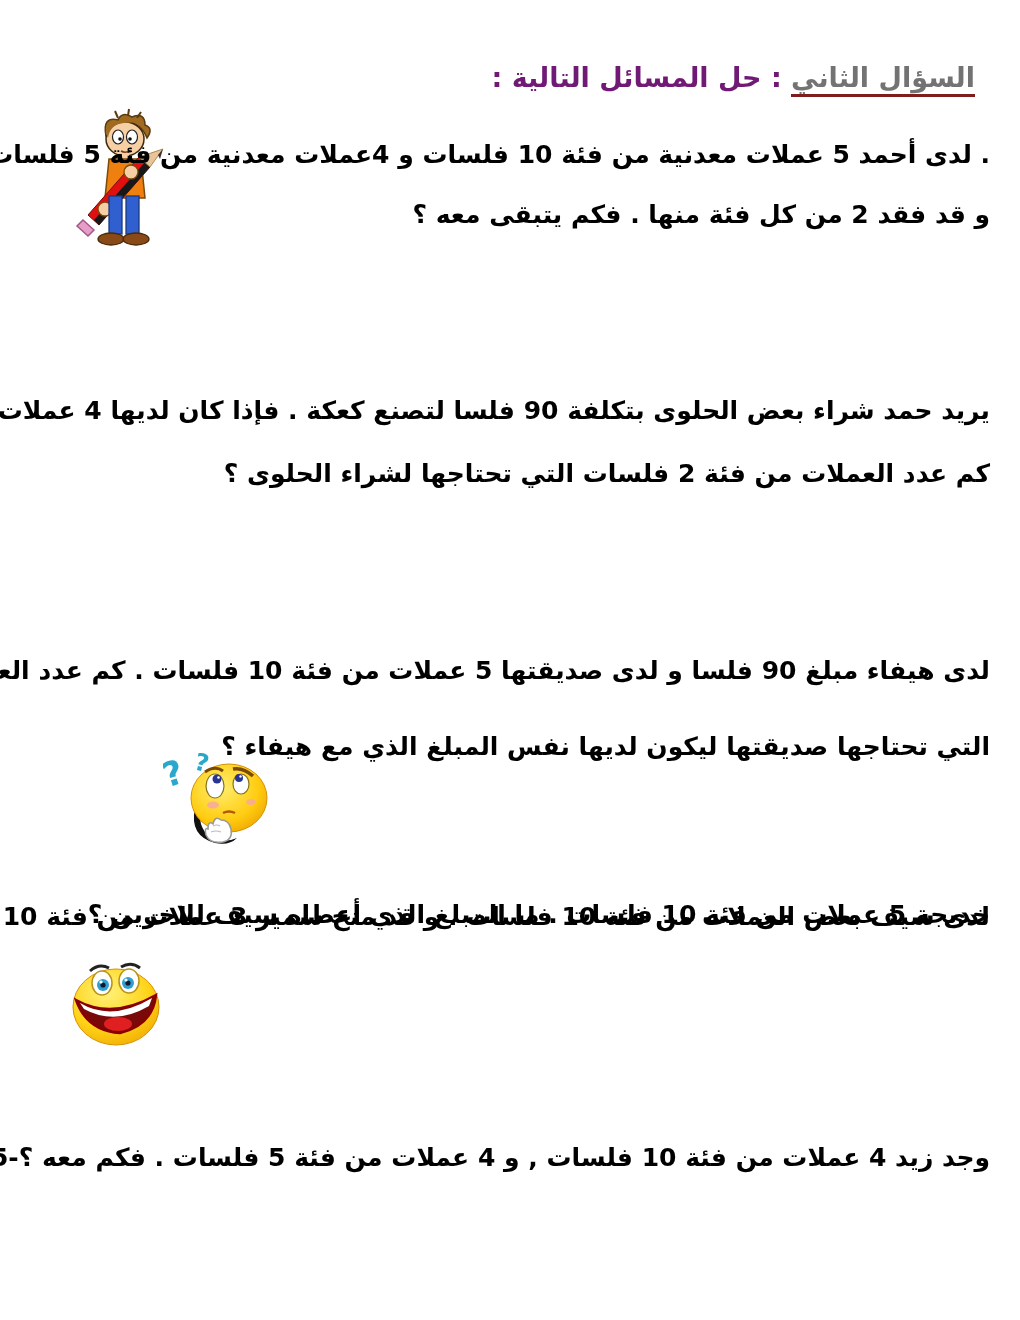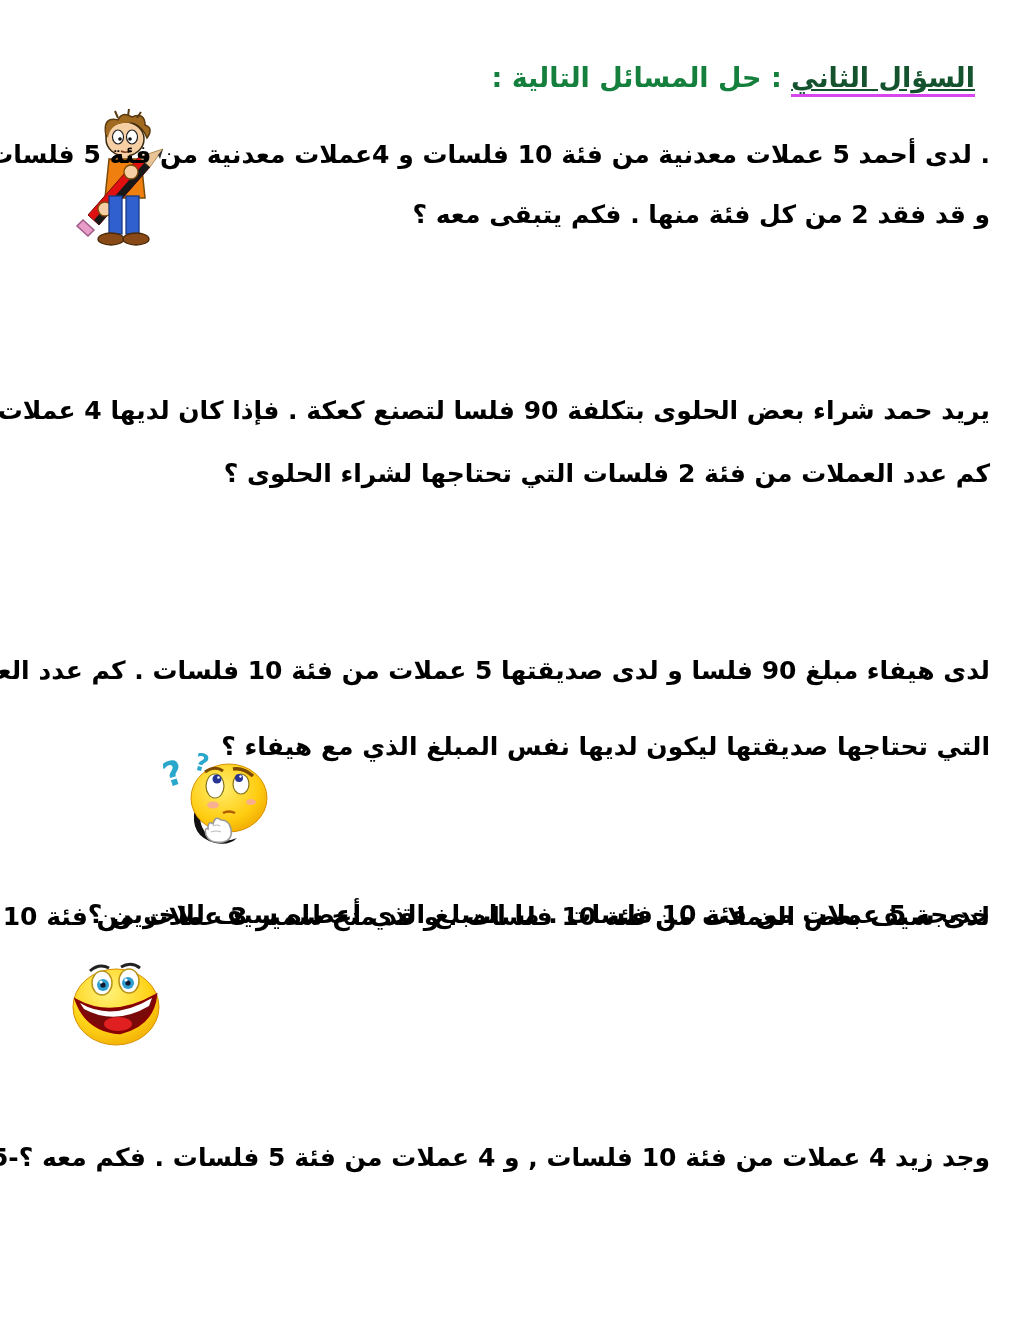--- a/index.html
+++ b/index.html
@@ -10,26 +10,25 @@
     position:relative;
     overflow:hidden;
   }
   .page{position:absolute;left:0;top:0;width:1020px;height:1320px;background:#ffffff;}
   .title{
     position:absolute;right:45px;top:62px;
     direction:rtl;white-space:nowrap;
     font-size:27px;font-weight:bold;
   }
   .title .red-part{
-    color:#14532d;
-    border-bottom:3px solid #d946ef;
+    color:#737373;
+    border-bottom:3px solid #7f1d1d;
     padding-bottom:1px;
-    text-decoration:underline;
   }
-  .title .blue-part{color:#15803d;}
+  .title .blue-part{color:#701a75;}
   .tline{
     position:absolute;right:30px;
     direction:rtl;white-space:nowrap;
     font-size:25px;font-weight:bold;color:#000;
     line-height:1.25;
   }
   .p1l1{top:139px;}
   .p1l2{top:199px;text-align:right;}
   .p2l1{top:395px;}
   .p2l2{top:458px;}

